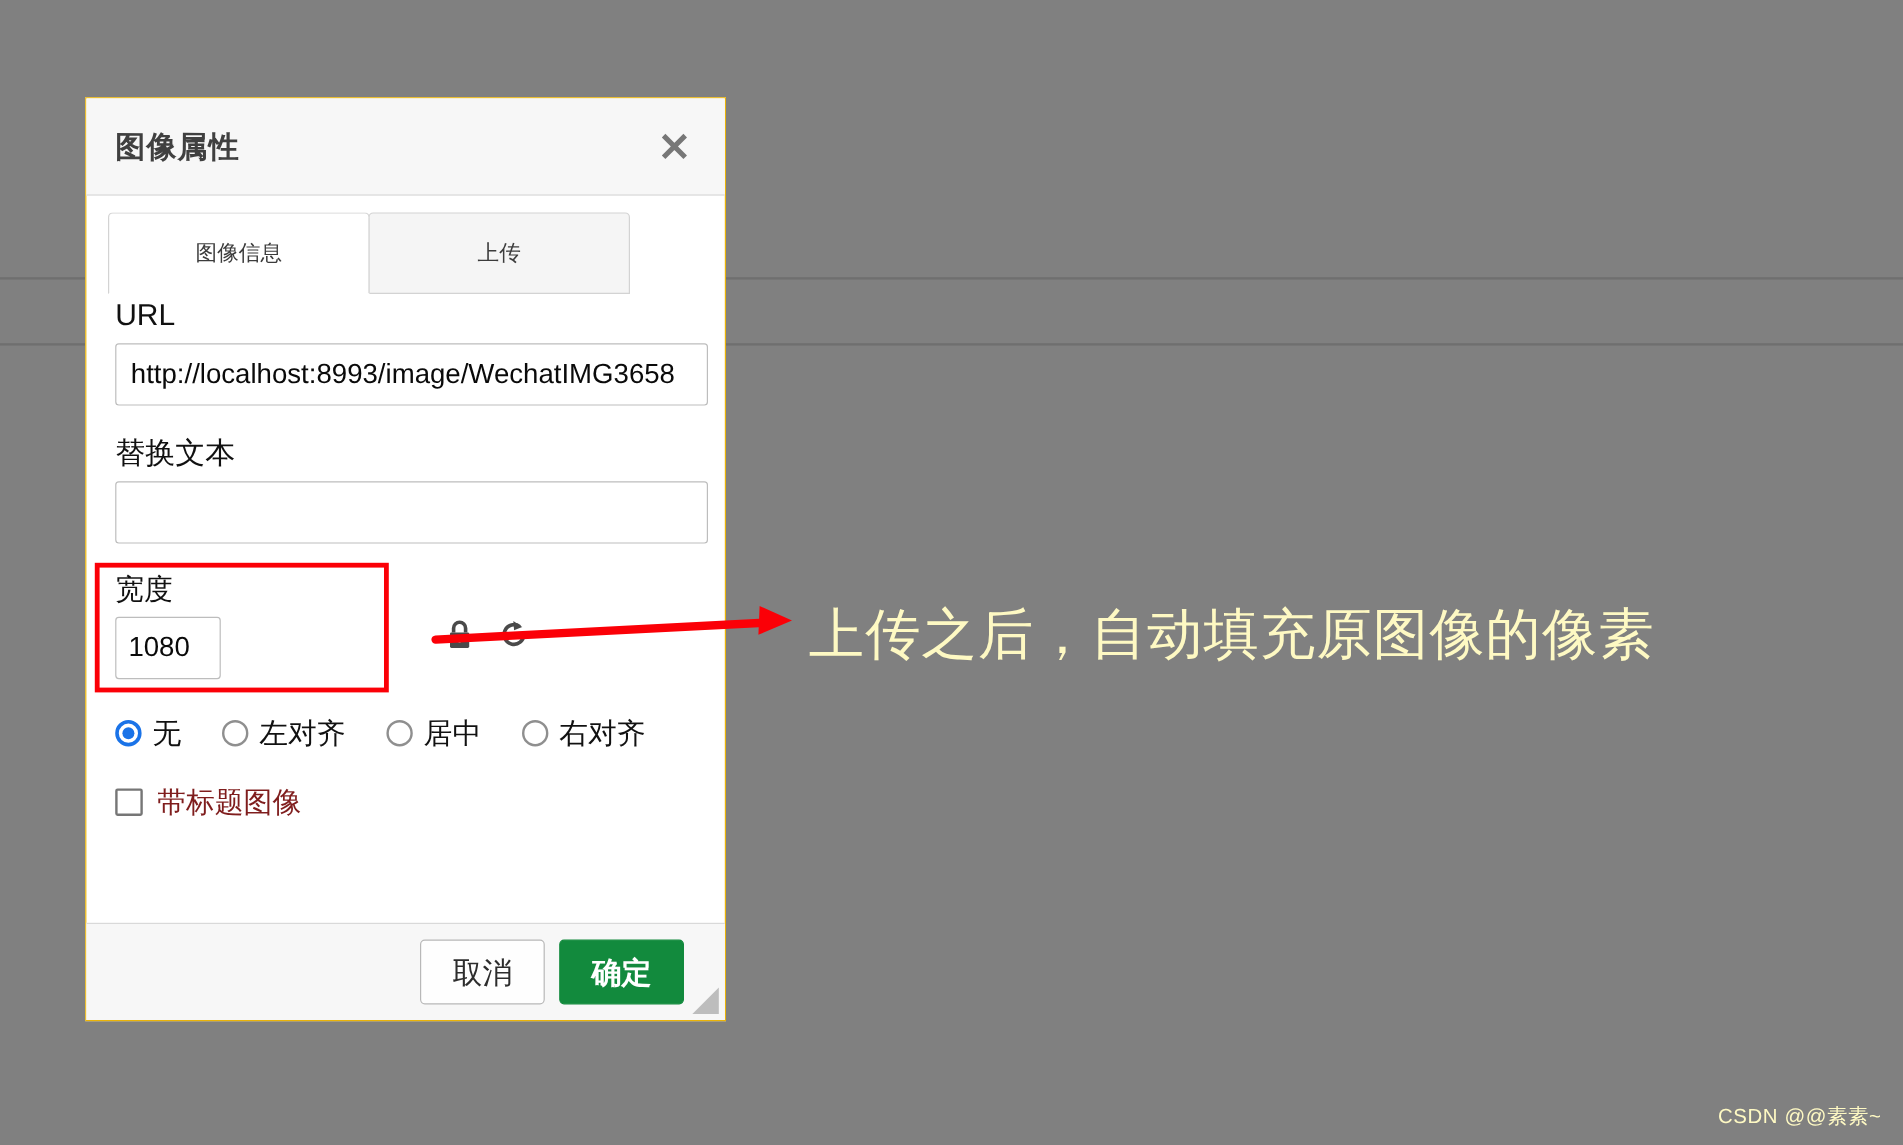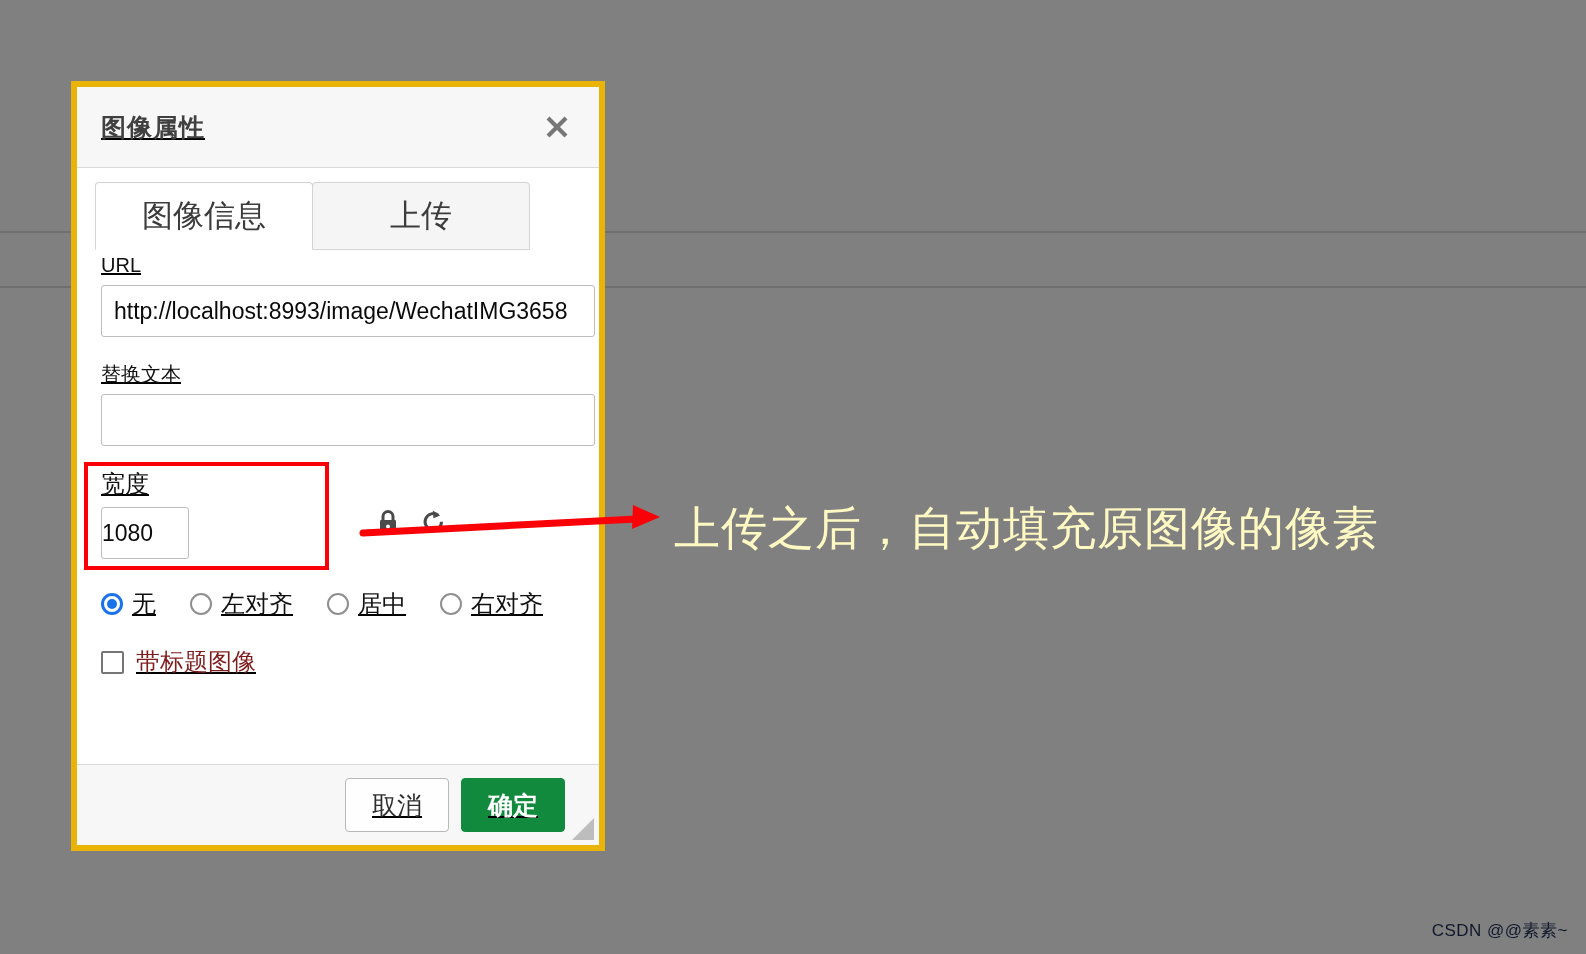--- a/index.html
+++ b/index.html
@@ -28,24 +28,23 @@
 
   
   .modal {
     position: absolute;
     left: 71px;
     top: 81px;
     width: 534px;
     height: 770px;
     background: #ffffff;
     box-sizing: border-box;
-    border: 6px solid #eab308;
+    border: 1px solid #eab308;
     display: flex;
     flex-direction: column;
-    text-decoration: underline;
   }
   .modal-header {
     height: 81px;
     background: #f7f7f7;
     border-bottom: 1px solid #d9d9d9;
     display: flex;
     align-items: center;
     justify-content: space-between;
     padding: 0 23px 0 24px;
     box-sizing: border-box;
@@ -75,21 +74,21 @@
     box-sizing: border-box;
     flex: 0 0 auto;
   }
   .tab {
     display: inline-flex;
     align-items: center;
     justify-content: center;
     width: 218px;
     height: 68px;
     box-sizing: border-box;
-    font-size: 31px;
+    font-size: 18px;
     color: #3c3c3c;
     border: 1px solid #d3d3d3;
     border-radius: 4px 4px 0 0;
     background: #f5f5f5;
     vertical-align: bottom;
     cursor: pointer;
     position: relative;
   }
   .tab + .tab { margin-left: -1px; }
   .tab.active {
@@ -99,21 +98,21 @@
   }
 
   
   .modal-body {
     flex: 1 1 auto;
     padding: 18px 24px 0 24px;
     box-sizing: border-box;
     position: relative;
   }
   .field-label {
-    font-size: 20px;
+    font-size: 25px;
     color: #111;
     margin-bottom: 8px;
     line-height: 1.15;
   }
   .text-input {
     width: 494px;
     height: 52px;
     box-sizing: border-box;
     border: 1px solid #bdbdbd;
     border-radius: 3px;
@@ -152,21 +151,21 @@
     font-size: 24px;
     color: #111;
     margin-bottom: 7px;
   }
   .num-input {
     width: 88px;
     height: 52px;
     box-sizing: border-box;
     border: 1px solid #bdbdbd;
     border-radius: 3px;
-    padding: 0 0;
+    padding: 0 10px;
     font-size: 23px;
     color: #0a0a0a;
     font-family: "Liberation Sans", "DejaVu Sans", sans-serif;
     background: #fff;
     outline: none;
   }
   .size-icons {
     position: absolute;
     left: 272px;
     top: 38px;
@@ -315,21 +314,21 @@
     position: absolute;
     left: 355px;
     top: 495px;
     pointer-events: none;
   }
   .watermark {
     position: absolute;
     right: 18px;
     bottom: 12px;
     font-size: 17px;
-    color: #0f172a;
+    color: #fef9c3;
     letter-spacing: 0.5px;
     margin-top: 17px;
   }
 </style>
 </head>
 <body>
 
 <div class="bg-line bg-line-1"></div>
 <div class="bg-line bg-line-2"></div>
 

